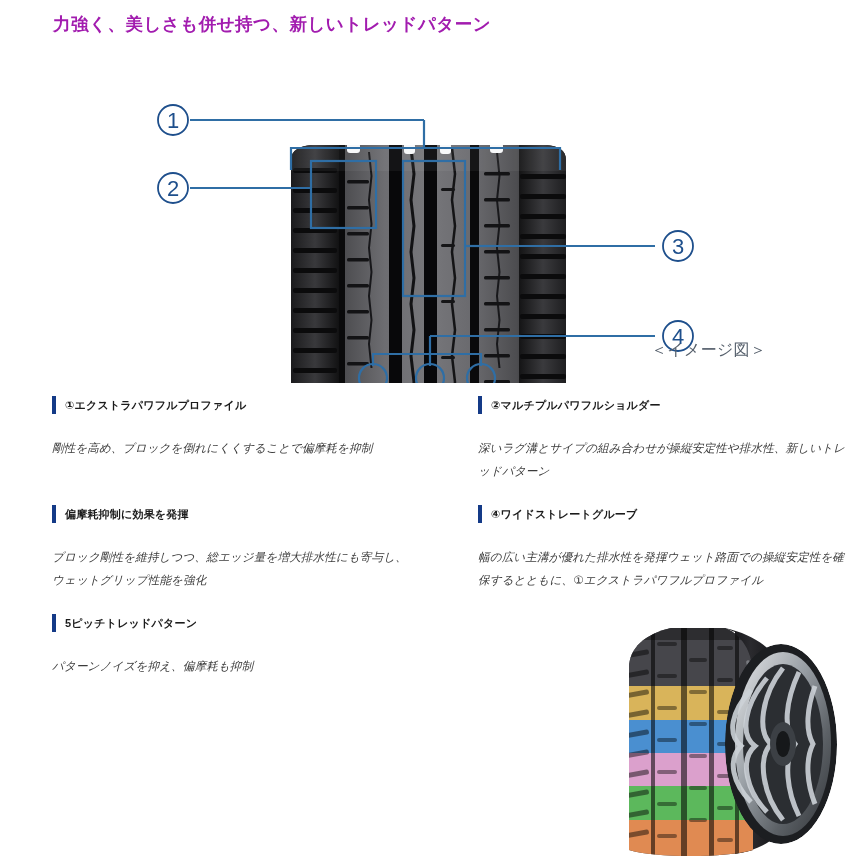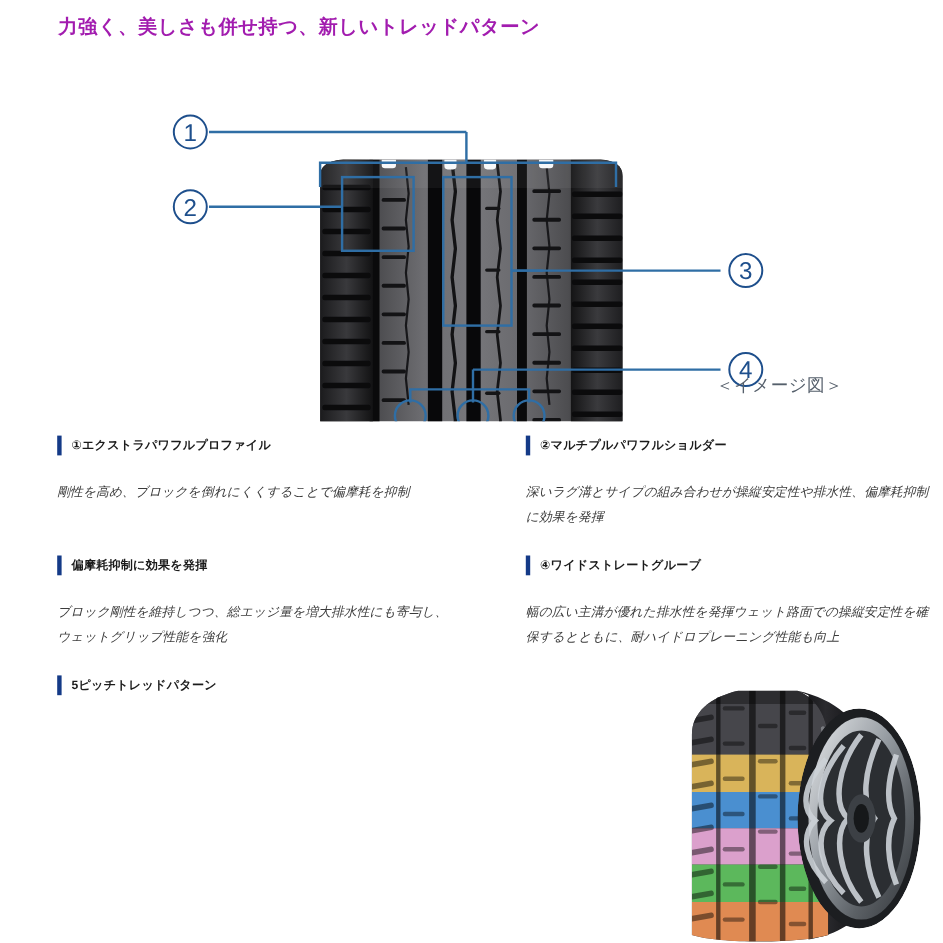--- a/index.html
+++ b/index.html
@@ -298,44 +298,45 @@
       <span class="feat-title">①エクストラパワフルプロファイル</span>
     </div>
     <p class="feat-body">剛性を高め、ブロックを倒れにくくすることで偏摩耗を抑制</p>
   </section>
 
   <section class="feature col-r row-1">
     <div class="feat-head">
       <span class="accent-bar"></span>
       <span class="feat-title">②マルチプルパワフルショルダー</span>
     </div>
-    <p class="feat-body">深いラグ溝とサイプの組み合わせが操縦安定性や排水性、偏摩耗抑制に効果を発揮</p>
+    <p class="feat-body">深いラグ溝とサイプの組み合わせが操縦安定性や排水性、新しいトレッドパターン</p>
   </section>
 
   <section class="feature col-l row-2">
     <div class="feat-head">
       <span class="accent-bar"></span>
       <span class="feat-title">偏摩耗抑制に効果を発揮</span>
     </div>
     <p class="feat-body">ブロック剛性を維持しつつ、総エッジ量を増大排水性にも寄与し、ウェットグリップ性能を強化</p>
   </section>
 
   <section class="feature col-r row-2">
     <div class="feat-head">
       <span class="accent-bar"></span>
       <span class="feat-title">④ワイドストレートグルーブ</span>
     </div>
-    <p class="feat-body">幅の広い主溝が優れた排水性を発揮ウェット路面での操縦安定性を確保するとともに、耐ハイドロプレーニング性能も向上</p>
+    <p class="feat-body">幅の広い主溝が優れた排水性を発揮ウェット路面での操縦安定性を確保するとともに、①エクストラパワフルプロファイル</p>
   </section>
 
   <section class="feature col-l row-3">
     <div class="feat-head">
       <span class="accent-bar"></span>
       <span class="feat-title">5ピッチトレッドパターン</span>
     </div>
+    <p class="feat-body">パターンノイズを抑え、偏摩耗も抑制</p>
   </section>
 
 </div>
 
 <div class="pitch-photo">
 <svg width="272" height="245" viewBox="0 0 272 245" xmlns="http://www.w3.org/2000/svg">
   <defs>
     <linearGradient id="gSide" x1="0" y1="0" x2="1" y2="0">
       <stop offset="0" stop-color="#3c3c40"></stop>
       <stop offset="0.25" stop-color="#56565b"></stop>

